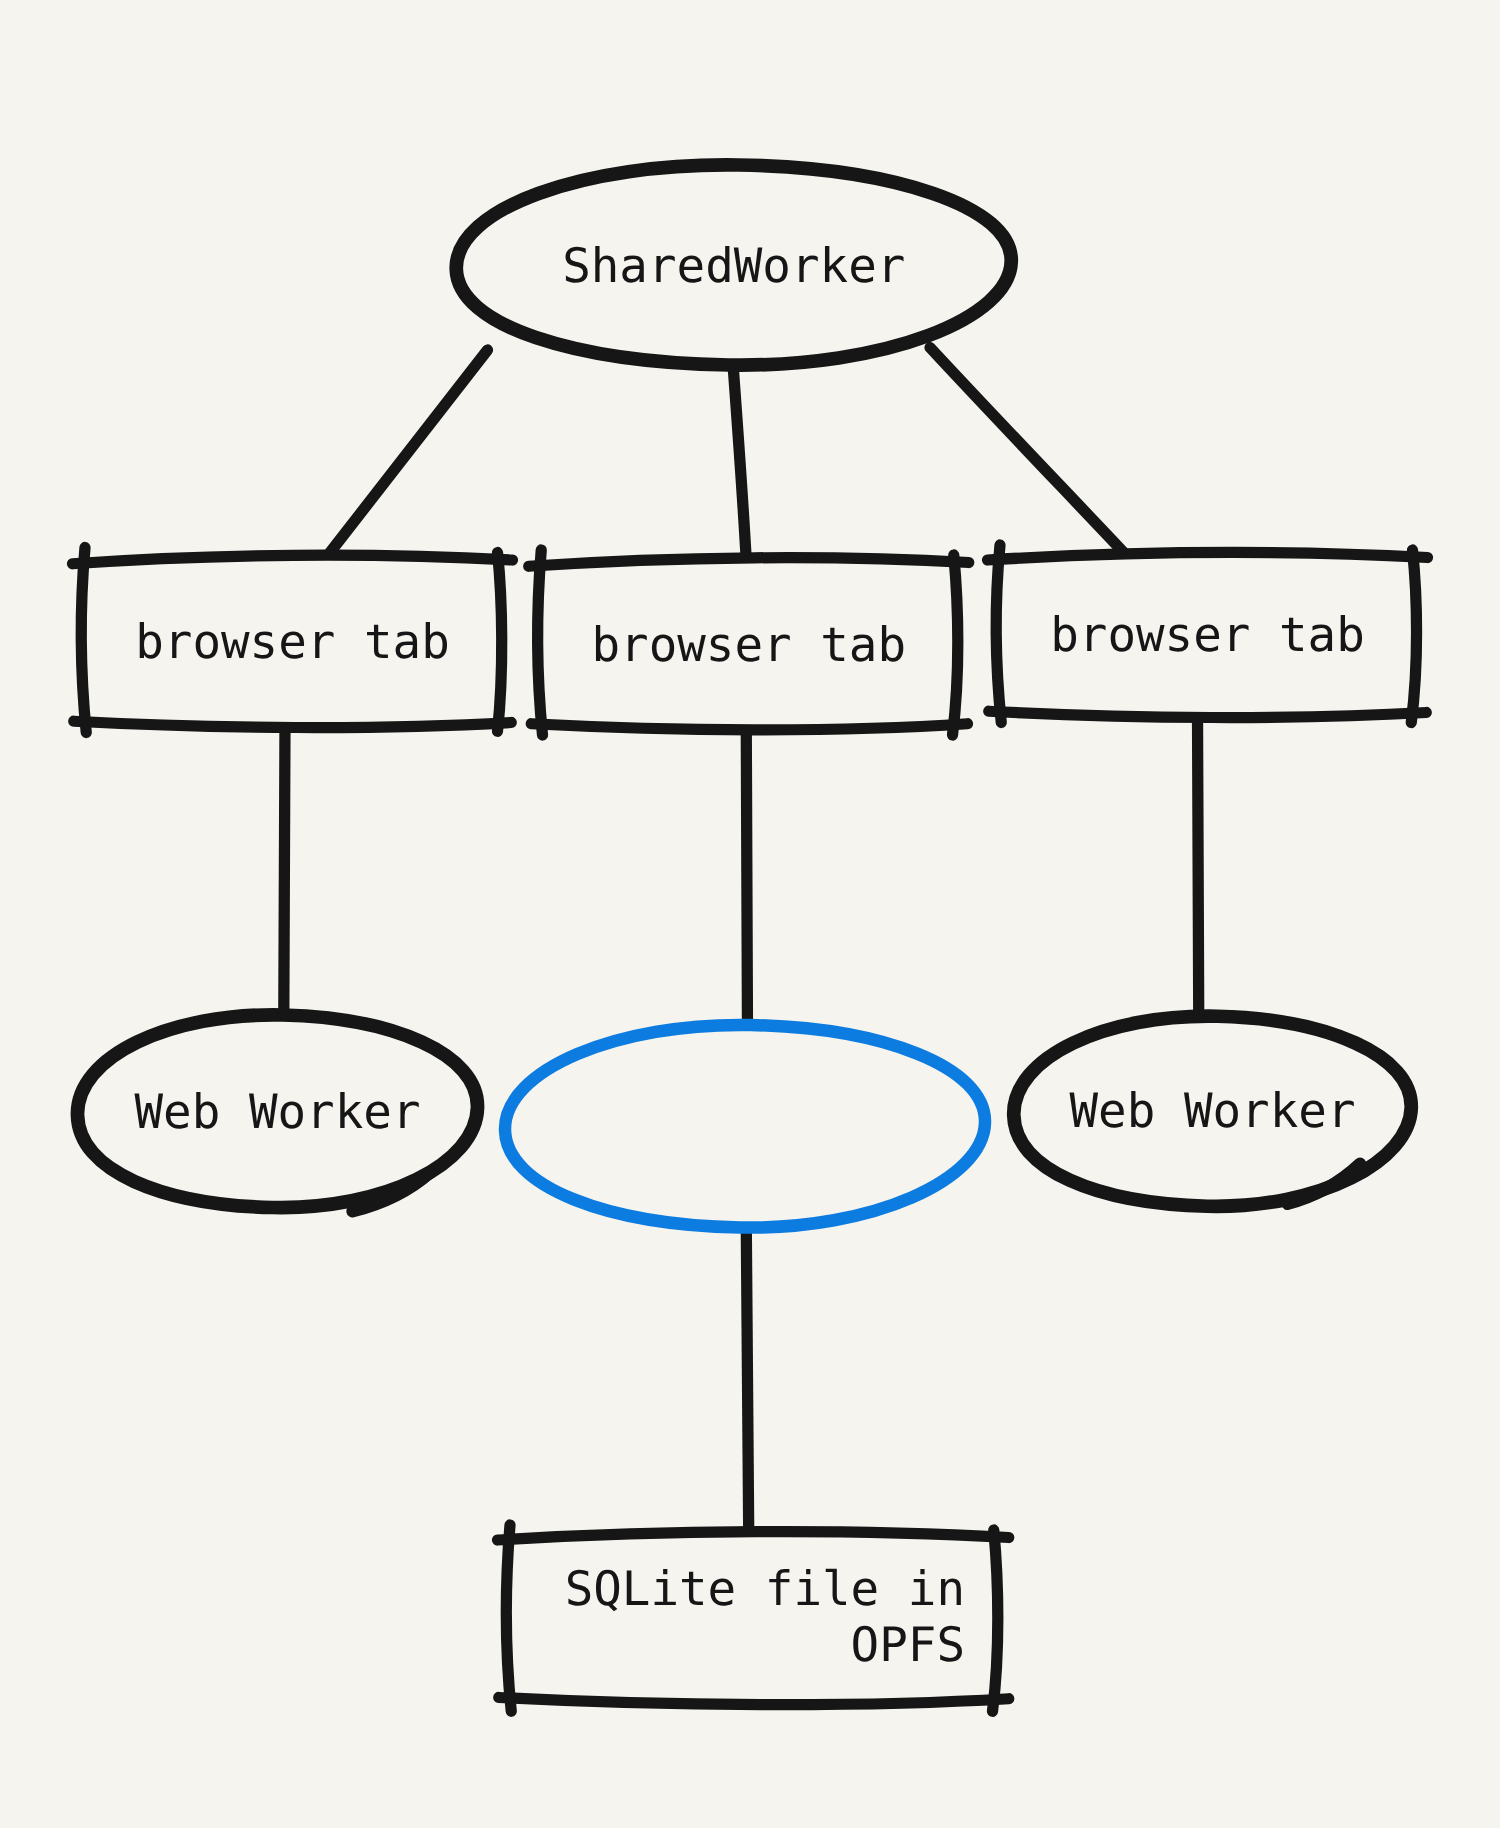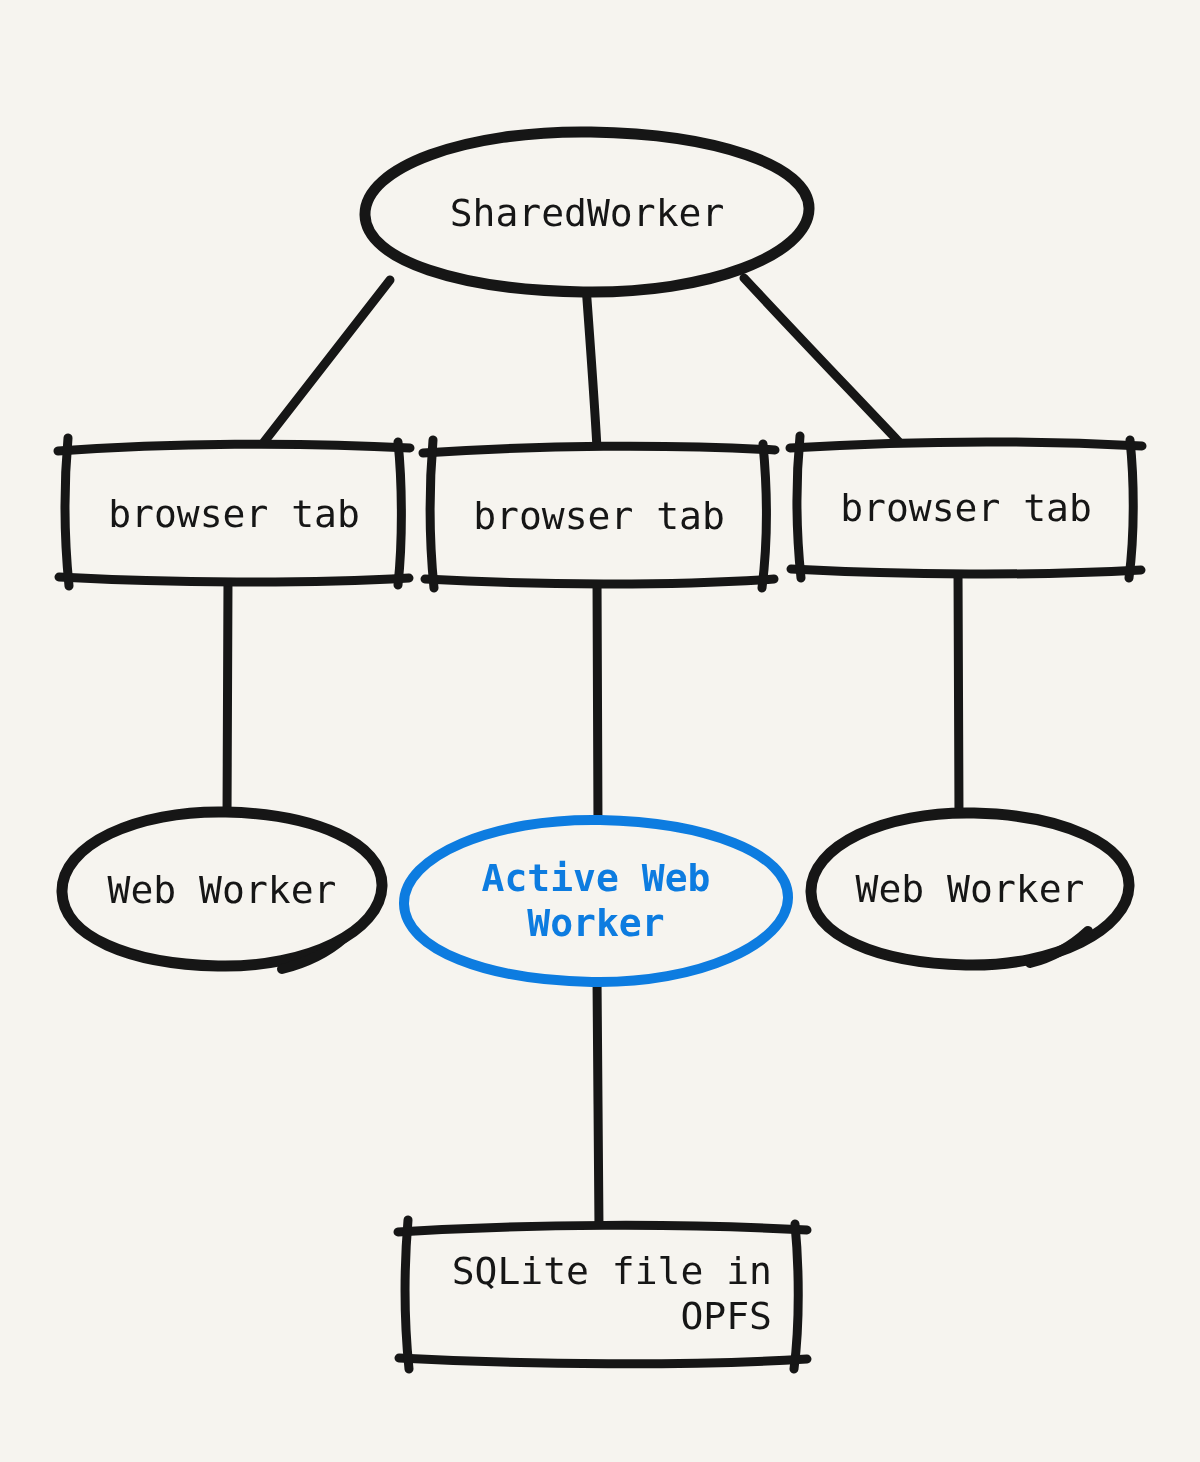--- a/index.html
+++ b/index.html
@@ -103,18 +103,17 @@
   <div class="label" style="left:587px;top:185px;">SharedWorker</div>
 
   <div class="label" style="left:234px;top:486px;">browser tab</div>
 
   <div class="label" style="left:599px;top:488px;">browser tab</div>
 
   <div class="label" style="left:966px;top:480px;">browser tab</div>
 
   <div class="label" style="left:222px;top:862px;">Web Worker</div>
 
-  <div class="label wrap accent" style="left:596px;top:873px;width:260px;">Active Web Worker</div>
 
   <div class="label" style="left:970px;top:861px;">Web Worker</div>
 
   <div class="label wrap" style="left:602px;top:1266px;width:340px;text-align:right;">SQLite file in OPFS</div>
 </div>
 
 </body></html>

